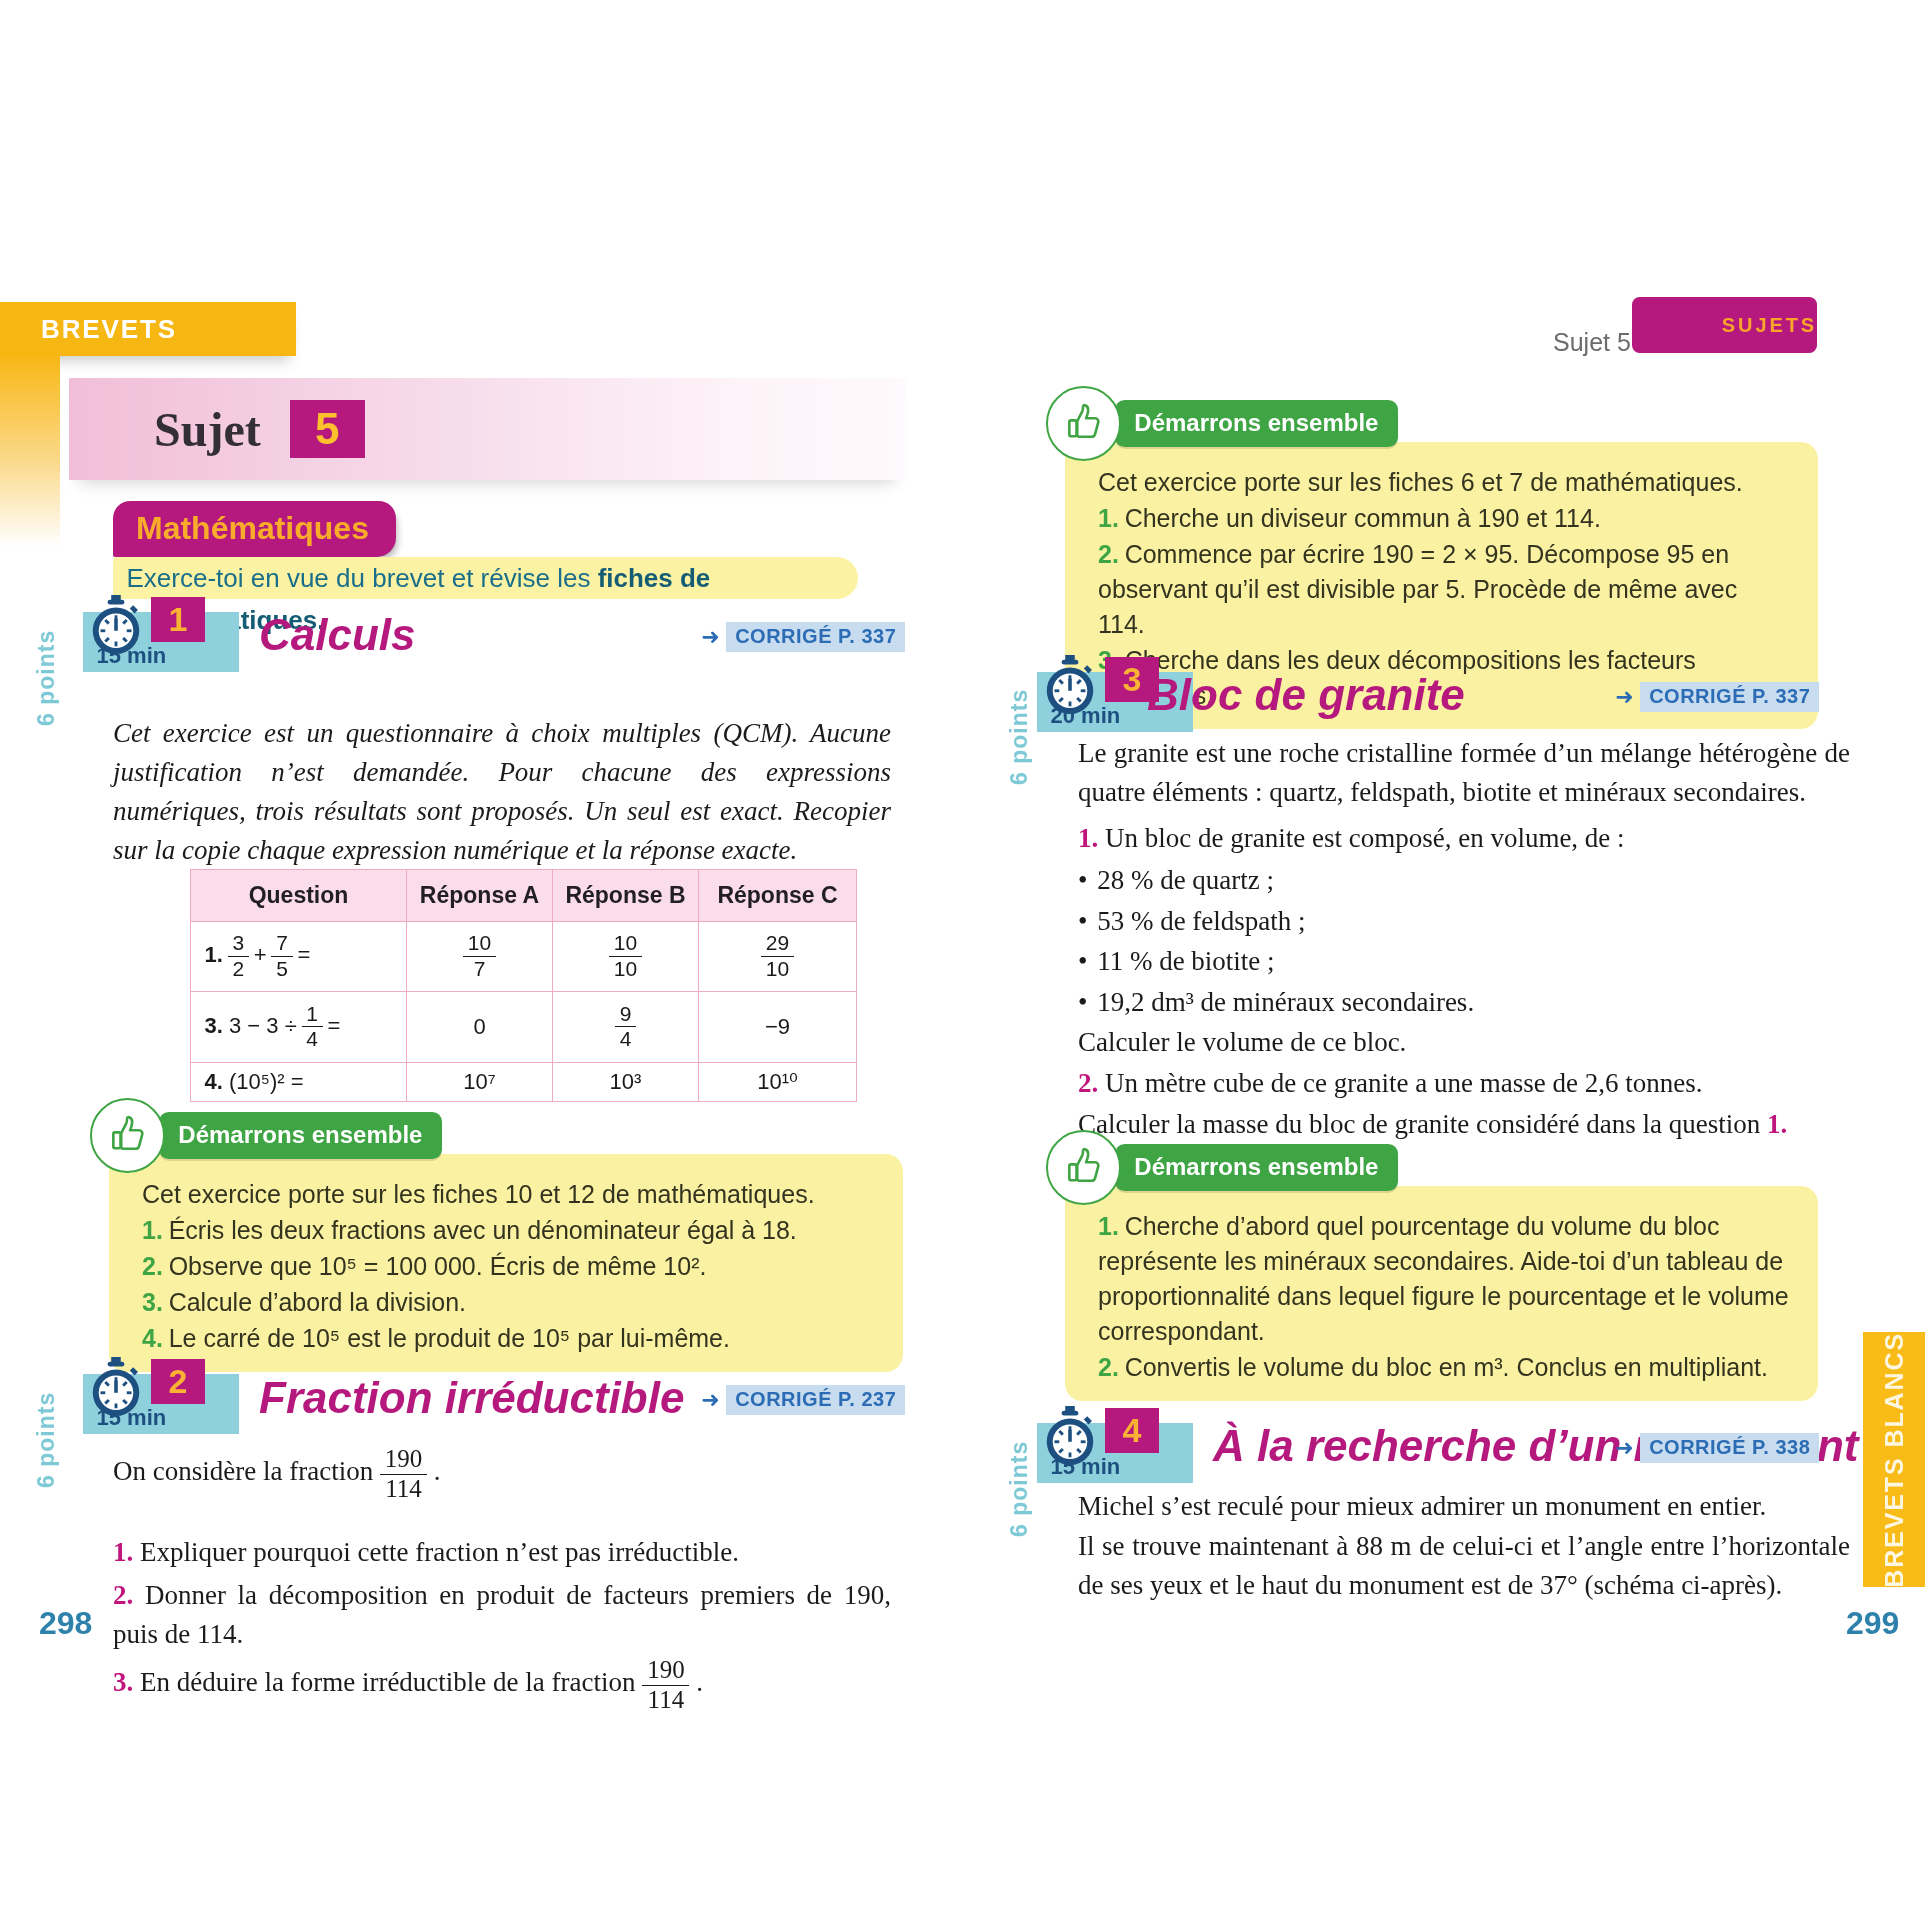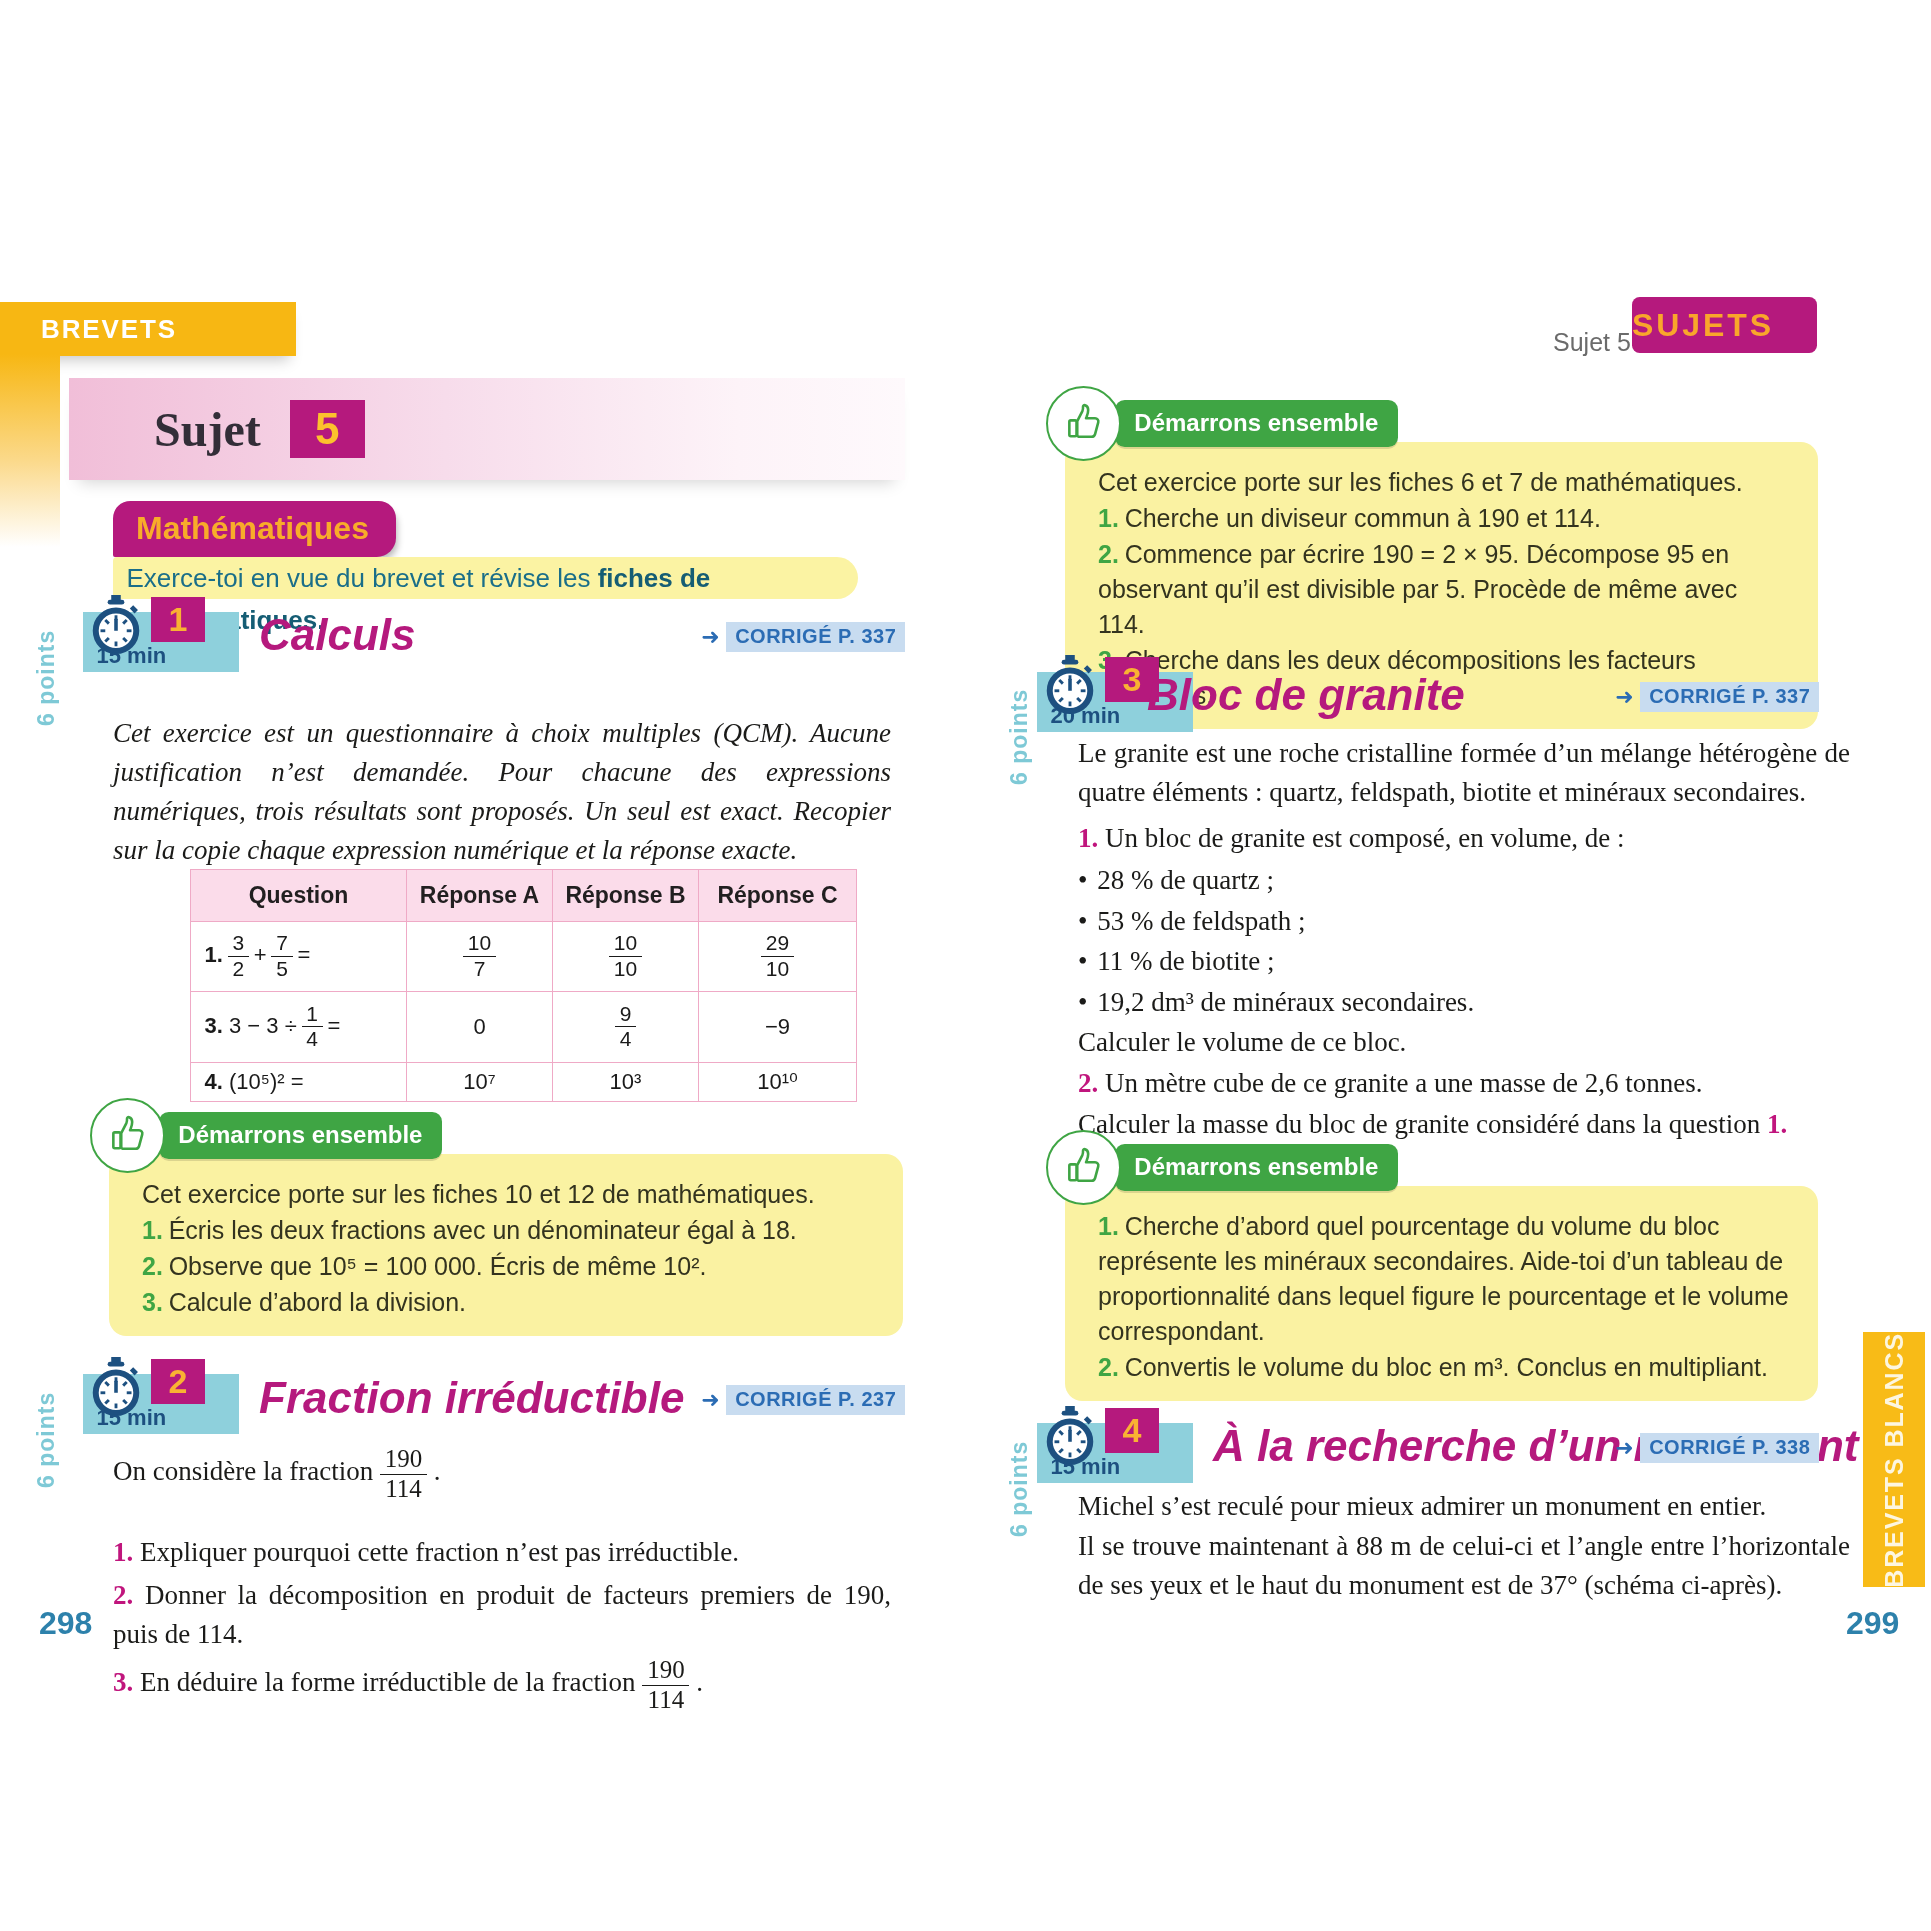--- a/index.html
+++ b/index.html
@@ -96,21 +96,21 @@
     position:absolute;top:-56px;left:-19.3px;width:75px;height:75px;background:#ffffff;
     border:2.9px solid #3fa544;border-radius:50%;display:flex;align-items:center;justify-content:center;box-sizing:border-box;
   }
   .note .gn{color:#3fa544;font-weight:bold;margin-right:5.8px;}
   .note .ln{margin-bottom:1px;}
 
   
   .ctx{left:1553px;top:328px;font-size:25px;color:#6b6b6b;}
   .sujets-tab{
     left:1632px;top:297px;width:185px;height:56px;background:#b5197d;border-radius:7.7px;
-    color:#f9a62b;font-weight:bold;font-size:32px;letter-spacing:2.9px;text-align:left;line-height:56px;
+    color:#f9a62b;font-weight:bold;font-size:20px;letter-spacing:2.9px;text-align:right;line-height:56px;
   }
 
   
   .side-tab{
     left:1863px;top:1332px;width:62px;height:255px;background:#f8bb17;
     display:flex;align-items:center;justify-content:center;
   }
   .side-tab .v{
     writing-mode:vertical-rl;transform:rotate(180deg);
     color:#fdf6e0;font-weight:bold;font-size:25px;letter-spacing:1.9px;white-space:nowrap;
@@ -226,20 +226,21 @@
   <div class="thumb">
     <svg width="46" height="46" viewBox="0 0 32 32">
       <path d="M12 14 L15.5 7.2 c.4-.9.6-2.2.5-3.2 0-.8.6-1.3 1.4-1.1 1.3.4 2.2 1.7 2.2 3.3 0 1.5-.4 3-1 4.6 l-.5 1.2 h6.3 c1.5 0 2.6 1.4 2.2 2.8 l-2.2 8.2 c-.3 1.1-1.3 1.9-2.4 1.9 h-8.1 c-.6 0-1.2-.2-1.7-.5 L12 23.6 Z" fill="none" stroke="#3fa544" stroke-width="1.8" stroke-linejoin="round"></path>
       <rect x="6.5" y="13.5" width="5" height="11" rx="1" fill="none" stroke="#3fa544" stroke-width="1.8"></rect>
     </svg>
   </div>
   <div class="ln">Cet exercice porte sur les fiches 10 et 12 de mathématiques.</div>
   <div class="ln"><span class="gn">1.</span><span>Écris les deux fractions avec un dénominateur égal à 18.</span></div>
   <div class="ln"><span class="gn">2.</span><span>Observe que 10⁵ = 100 000. Écris de même 10².</span></div>
   <div class="ln"><span class="gn">3.</span><span>Calcule d’abord la division.</span></div>
+  <div class="ln"><span class="gn">4.</span><span>Le carré de 10⁵ est le produit de 10⁵ par lui-même.</span></div>
 </div>
 
 <div class="abs points" style="left:33px;top:1363px;height:153px;">6 points</div>
 <div class="abs badge" style="left:83px;top:1359px;">
   <div class="blue"></div>
   <svg class="sw" viewBox="0 0 48 52">
     <rect x="20" y="0" width="8" height="5" fill="#1d5080"></rect>
       <rect x="17" y="4" width="14" height="4" rx="2" fill="#1d5080"></rect>
     <line x1="37" y1="10" x2="41" y2="14" stroke="#1d5080" stroke-width="4"></line>
     <circle cx="24" cy="30" r="17" fill="#ffffff" stroke="#1d5080" stroke-width="5"></circle>

